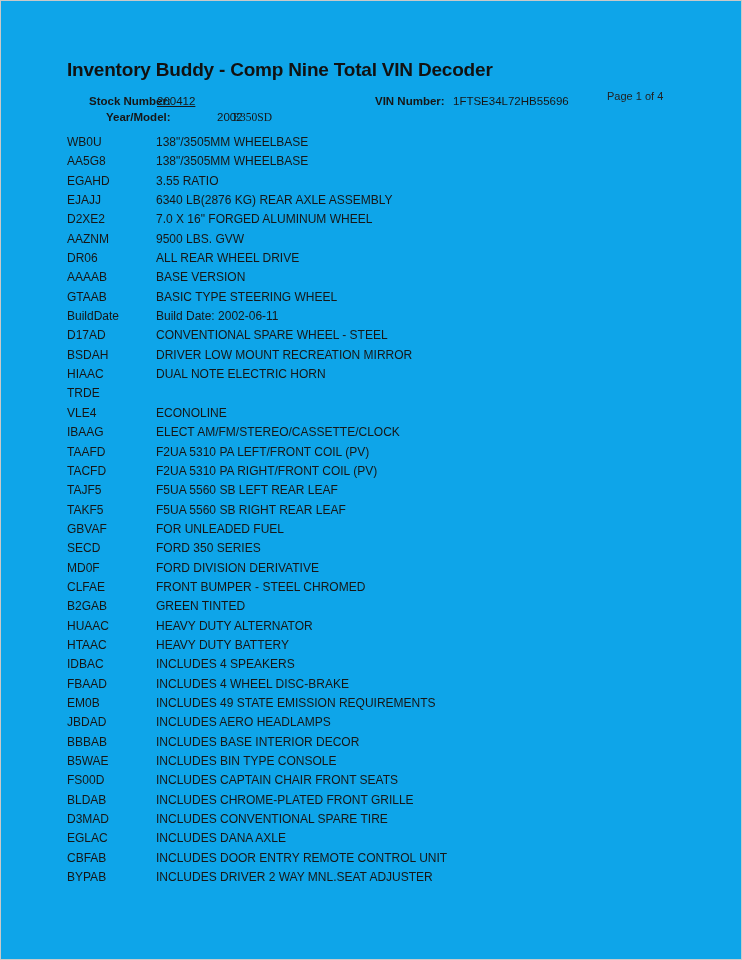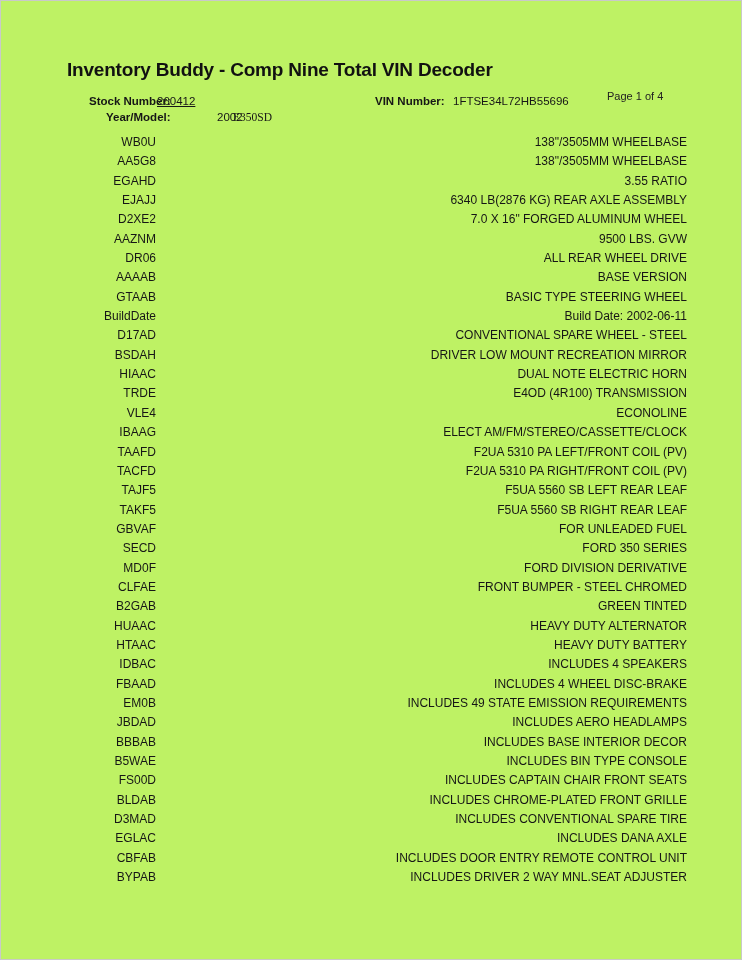--- a/index.html
+++ b/index.html
@@ -5,21 +5,21 @@
   * { margin: 0; padding: 0; box-sizing: border-box; }
   html, body { background: #e9e9e9; }
   body {
     width: 742px; height: 960px;
     font-family: "Liberation Sans", "DejaVu Sans", sans-serif;
     color: #161616;
   }
   .page {
     position: relative;
     width: 742px; height: 960px;
-    background: #bef264;
+    background: #0ea5e9;
     border: 1px solid #c9c9c9;
     overflow: hidden;
   }
   .doc-title {
     position: absolute;
     left: 66px; top: 58px;
     font-size: 19px;
     font-weight: bold;
     letter-spacing: -0.2px;
     color: #111;
@@ -47,21 +47,20 @@
     position: absolute;
     left: 66px; top: 134px;
     width: 620px;
   }
   .row {
     display: flex;
     align-items: baseline;
     height: 19.35px;
     font-size: 12px;
     white-space: nowrap;
-    text-align: right;
   }
   .row .code { width: 89px; flex: 0 0 89px; }
   .row .desc { flex: 1; }
 </style>
 </head>
 <body>
 
 <div class="page">
 
   <h1 class="doc-title">Inventory Buddy - Comp Nine Total VIN Decoder</h1>
@@ -139,21 +138,20 @@
       <span class="desc">DRIVER LOW MOUNT RECREATION MIRROR</span>
     </div>
 
     <div class="row">
       <span class="code">HIAAC</span>
       <span class="desc">DUAL NOTE ELECTRIC HORN</span>
     </div>
 
     <div class="row">
       <span class="code">TRDE</span>
-      <span class="desc">E4OD (4R100) TRANSMISSION</span>
     </div>
 
     <div class="row">
       <span class="code">VLE4</span>
       <span class="desc">ECONOLINE</span>
     </div>
 
     <div class="row">
       <span class="code">IBAAG</span>
       <span class="desc">ELECT AM/FM/STEREO/CASSETTE/CLOCK</span>

